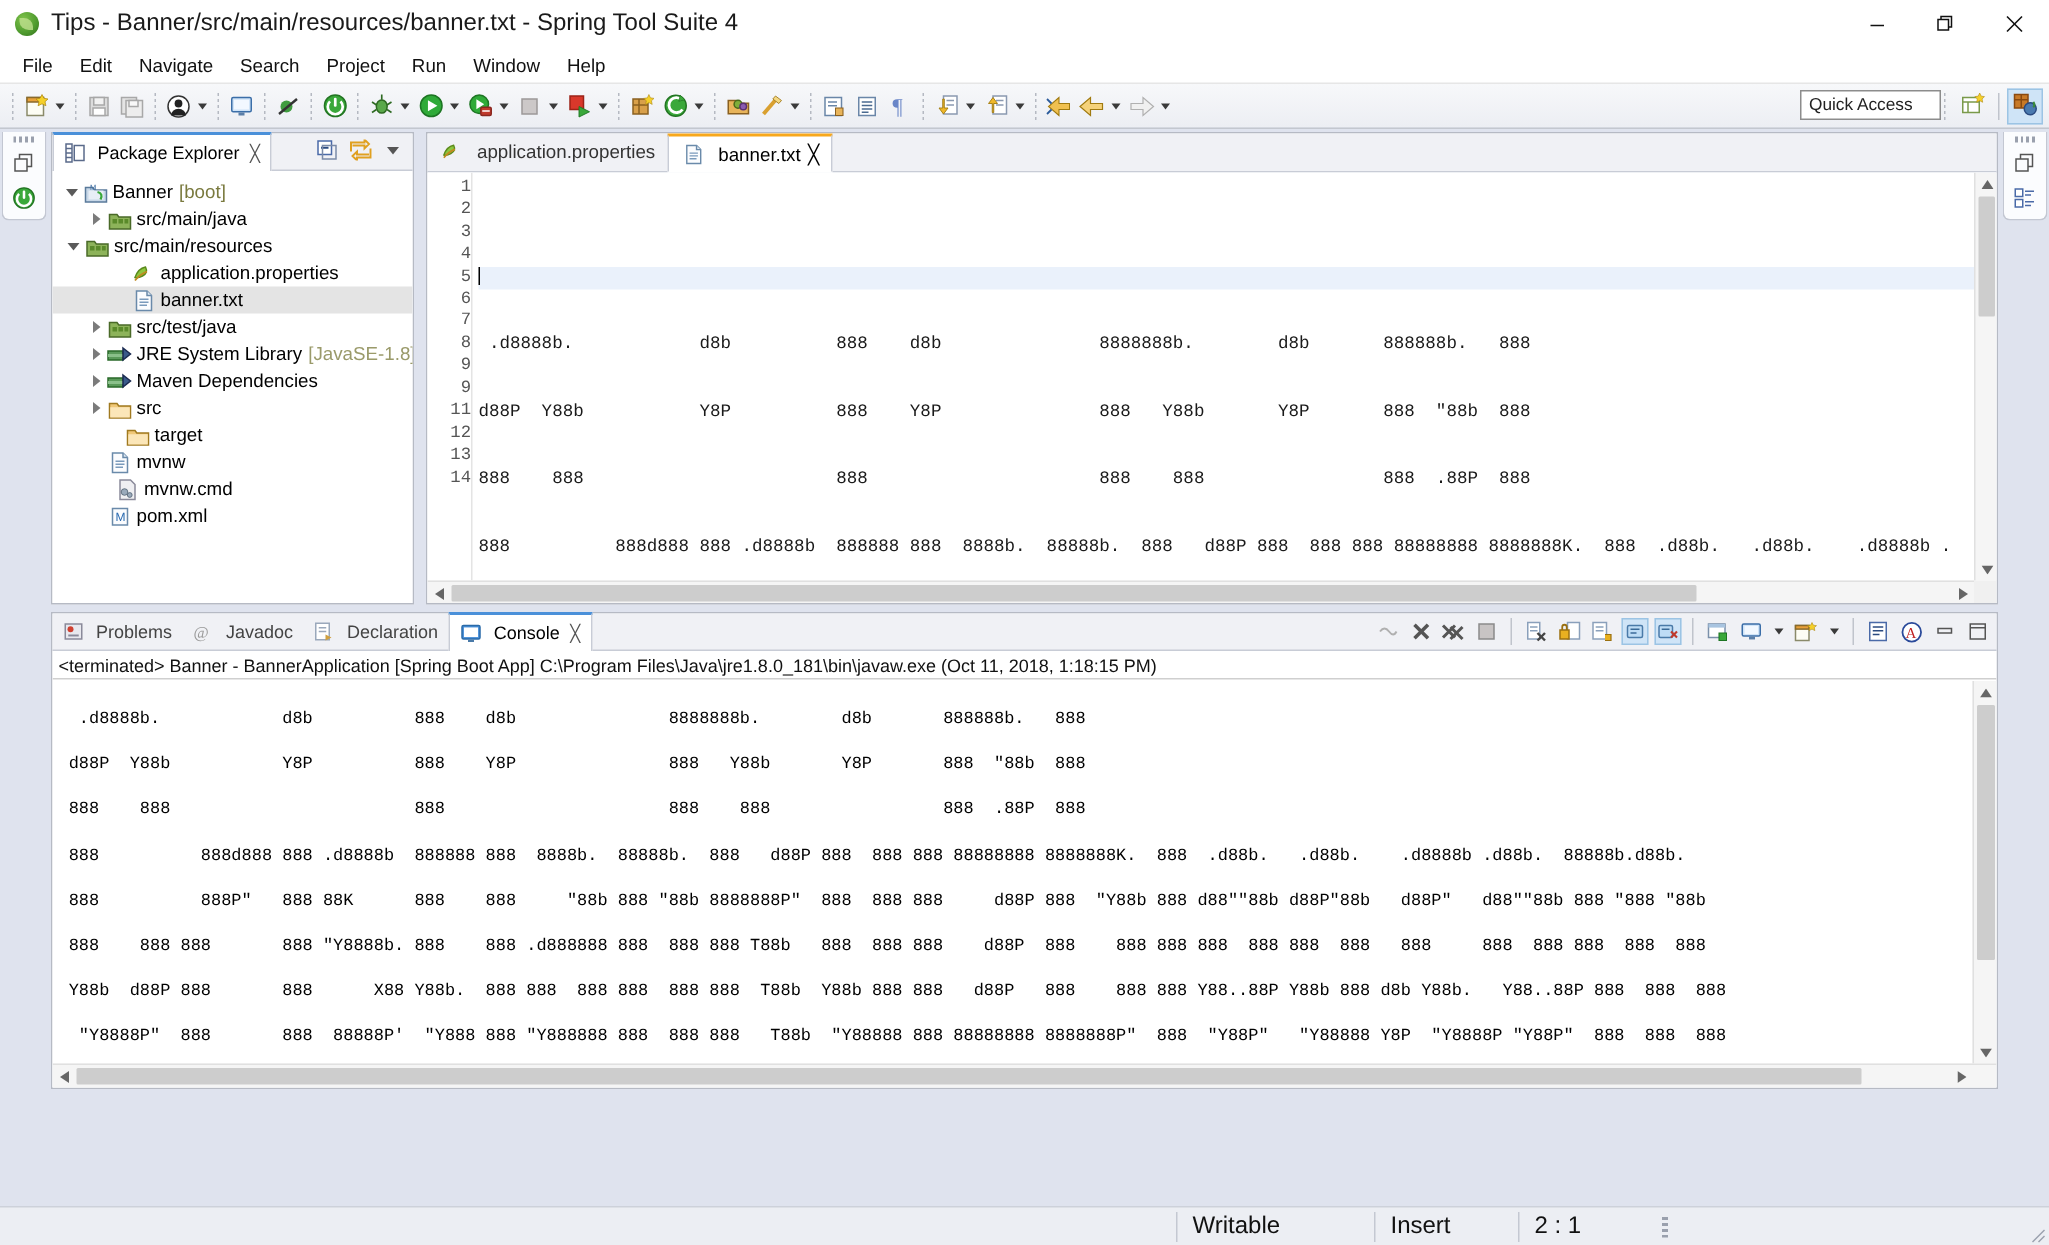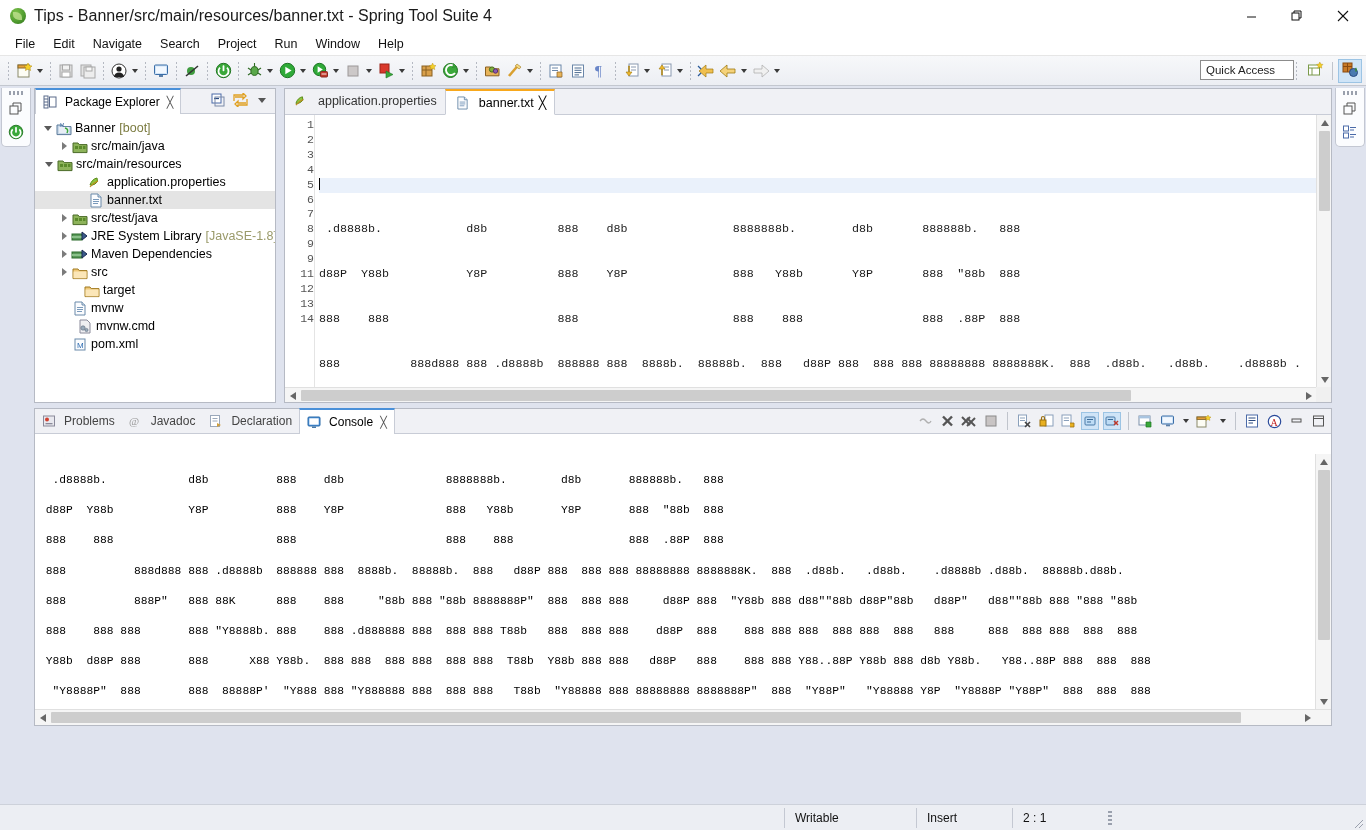--- a/index.html
+++ b/index.html
@@ -373,21 +373,21 @@
   .con-hscroll .arrow-l{position:absolute;left:0;width:15px;height:15px;display:flex;align-items:center;justify-content:center;}
   .con-hscroll .arrow-r{position:absolute;right:16px;width:15px;height:15px;display:flex;align-items:center;justify-content:center;}
   .con-hscroll .thumb{position:absolute;left:16px;top:2px;height:11px;width:1190px;background:#cdcdcd;border-radius:1px;}
 
   
   .statusbar {
     position:absolute;
     left:0; right:0; bottom:0; height:26px;
     background:#eceef3;
     display:flex; align-items:center;
-    font-size:12px; color:#111;
+    font-size:16px; color:#111;
     border-top:1px solid #cdd1da;
   }
   .sb-cell {
     height:20px; display:flex; align-items:center;
     padding-left:10px;
     border-left:1px solid #c4c8d2;
   }
   .sb-grip {
     width:4px;height:14px;margin-left:16px;
     background: repeating-linear-gradient(to bottom,#9aa0ad 0 2px, transparent 2px 4px);
@@ -1202,20 +1202,21 @@
         </span>
         <span class="mini-ico">
           <svg width="13" height="12" viewBox="0 0 13 12">
               <rect x="1.5" y="1" width="10" height="10" fill="none" stroke="#555"></rect>
               <line x1="1.5" y1="3.5" x2="11.5" y2="3.5" stroke="#555"></line>
             </svg>
         </span>
       </div>
     </div>
     <div class="con-body">
+      <div class="con-head">&lt;terminated&gt; Banner - BannerApplication [Spring Boot App] C:\Program Files\Java\jre1.8.0_181\bin\javaw.exe (Oct 11, 2018, 1:18:15 PM)</div>
       <div class="con-out">
 <div>  .d8888b.            d8b          888    d8b               8888888b.        d8b       888888b.   888</div>
 <div> d88P  Y88b           Y8P          888    Y8P               888   Y88b       Y8P       888  "88b  888</div>
 <div> 888    888                        888                      888    888                 888  .88P  888</div>
 <div> 888          888d888 888 .d8888b  888888 888  8888b.  88888b.  888   d88P 888  888 888 88888888 8888888K.  888  .d88b.   .d88b.    .d8888b .d88b.  88888b.d88b.</div>
 <div> 888          888P"   888 88K      888    888     "88b 888 "88b 8888888P"  888  888 888     d88P 888  "Y88b 888 d88""88b d88P"88b   d88P"   d88""88b 888 "888 "88b</div>
 <div> 888    888 888       888 "Y8888b. 888    888 .d888888 888  888 888 T88b   888  888 888    d88P  888    888 888 888  888 888  888   888     888  888 888  888  888</div>
 <div> Y88b  d88P 888       888      X88 Y88b.  888 888  888 888  888 888  T88b  Y88b 888 888   d88P   888    888 888 Y88..88P Y88b 888 d8b Y88b.   Y88..88P 888  888  888</div>
 <div>  "Y8888P"  888       888  88888P'  "Y888 888 "Y888888 888  888 888   T88b  "Y88888 888 88888888 8888888P"  888  "Y88P"   "Y88888 Y8P  "Y8888P "Y88P"  888  888  888</div>
 

